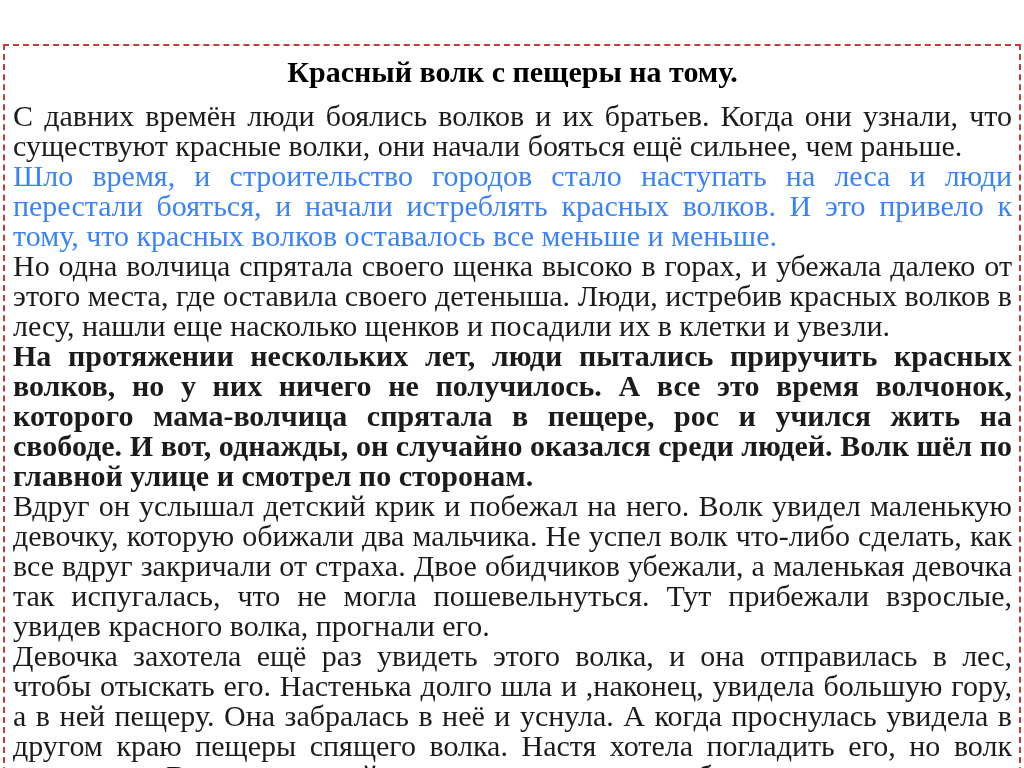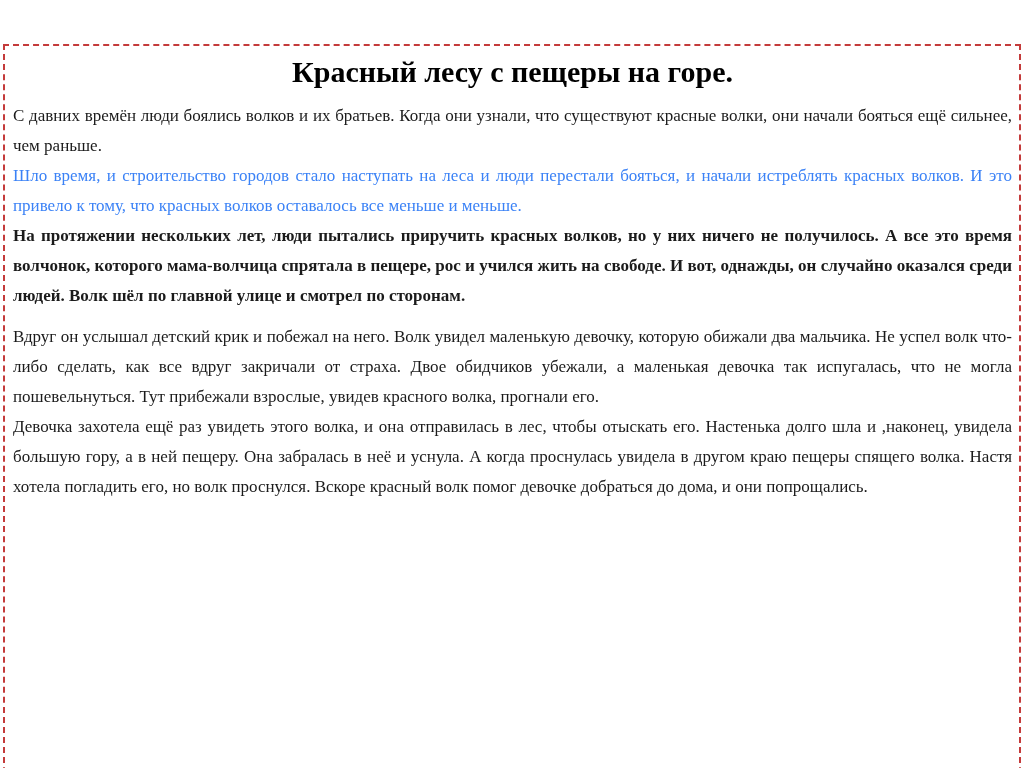--- a/index.html
+++ b/index.html
@@ -29,29 +29,30 @@
   .title {
     margin: 4px 0 10px 0;
     text-align: center;
     font-size: 30px;
     line-height: 38px;
     font-weight: bold;
     color: #000000;
   }
   .para {
     margin: 0;
-    font-size: 17px;
+    font-size: 30px;
     line-height: 30px;
     text-align: justify;
     color: #1b1b1b;
   }
 </style>
 </head>
 <body>
 
 <div class="sheet" style="border-color: rgb(196, 59, 59); background: rgb(255, 255, 255);">
-  <h1 class="title">Красный лесу с пещеры на горе.</h1>
+  <h1 class="title">Красный волк с пещеры на тому.</h1>
   <p class="para" style="color: rgb(27, 27, 27);">С давних времён люди боялись волков и их братьев. Когда они узнали, что существуют красные волки, они начали бояться ещё сильнее, чем раньше.</p>
   <p class="para" style="color: #3b82f6;">Шло время, и строительство городов стало наступать на леса и люди перестали бояться, и начали истреблять красных волков. И это привело к тому, что красных волков оставалось все меньше и меньше.</p>
+  <p class="para" style="color: rgb(27, 27, 27);">Но одна волчица спрятала своего щенка высоко в горах, и убежала далеко от этого места, где оставила своего детеныша. Люди, истребив красных волков в лесу, нашли еще насколько щенков и посадили их в клетки и увезли.</p>
   <p class="para" style="color: rgb(27, 27, 27); font-weight: bold;">На протяжении нескольких лет, люди пытались приручить красных волков, но у них ничего не получилось. А все это время волчонок, которого мама-волчица спрятала в пещере, рос и учился жить на свободе. И вот, однажды, он случайно оказался среди людей. Волк шёл по главной улице и смотрел по сторонам.</p>
-  <p class="para" style="color: rgb(27, 27, 27); margin-top: 11px;">Вдруг он услышал детский крик и побежал на него. Волк увидел маленькую девочку, которую обижали два мальчика. Не успел волк что-либо сделать, как все вдруг закричали от страха. Двое обидчиков убежали, а маленькая девочка так испугалась, что не могла пошевельнуться. Тут прибежали взрослые, увидев красного волка, прогнали его.</p>
+  <p class="para" style="color: rgb(27, 27, 27);">Вдруг он услышал детский крик и побежал на него. Волк увидел маленькую девочку, которую обижали два мальчика. Не успел волк что-либо сделать, как все вдруг закричали от страха. Двое обидчиков убежали, а маленькая девочка так испугалась, что не могла пошевельнуться. Тут прибежали взрослые, увидев красного волка, прогнали его.</p>
   <p class="para" style="color: rgb(27, 27, 27);">Девочка захотела ещё раз увидеть этого волка, и она отправилась в лес, чтобы отыскать его. Настенька долго шла и ,наконец, увидела большую гору, а в ней пещеру. Она забралась в неё и уснула. А когда проснулась увидела в другом краю пещеры спящего волка. Настя хотела погладить его, но волк проснулся. Вскоре красный волк помог девочке добраться до дома, и они попрощались.</p>
 </div>
 
 </body></html>

